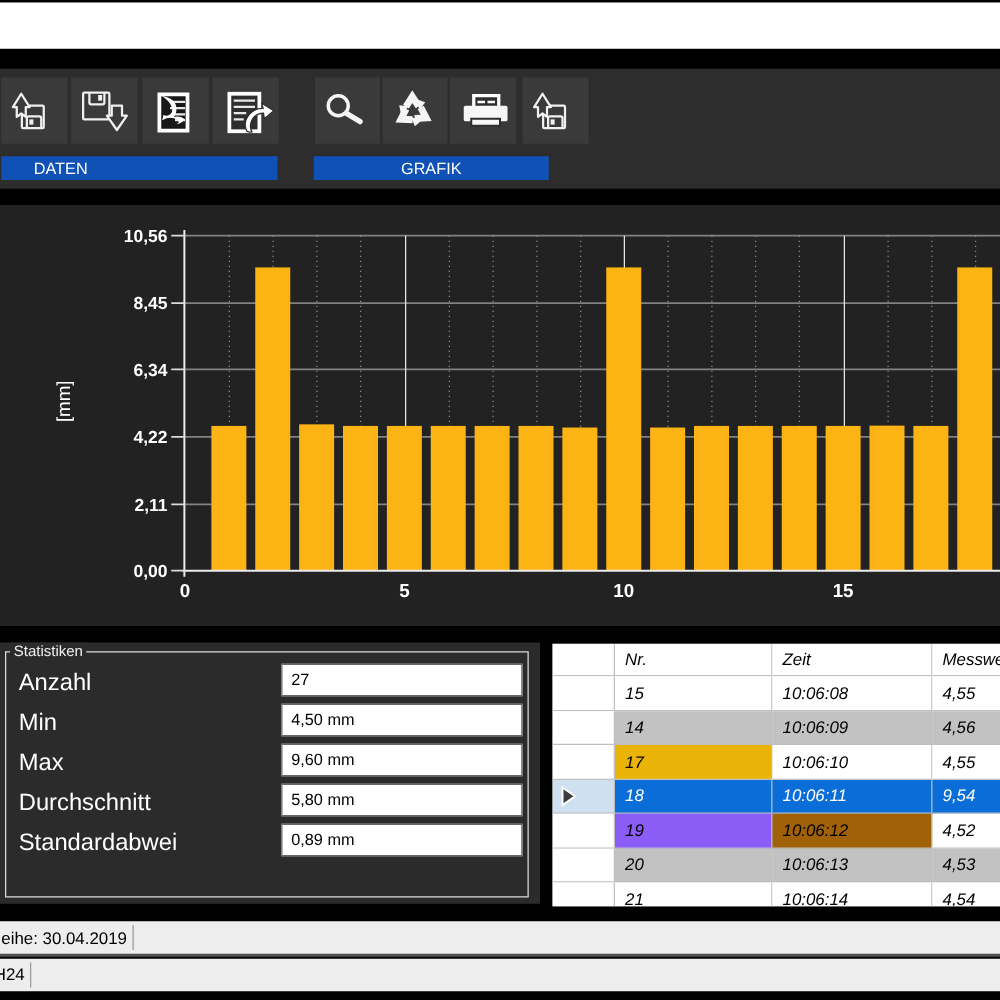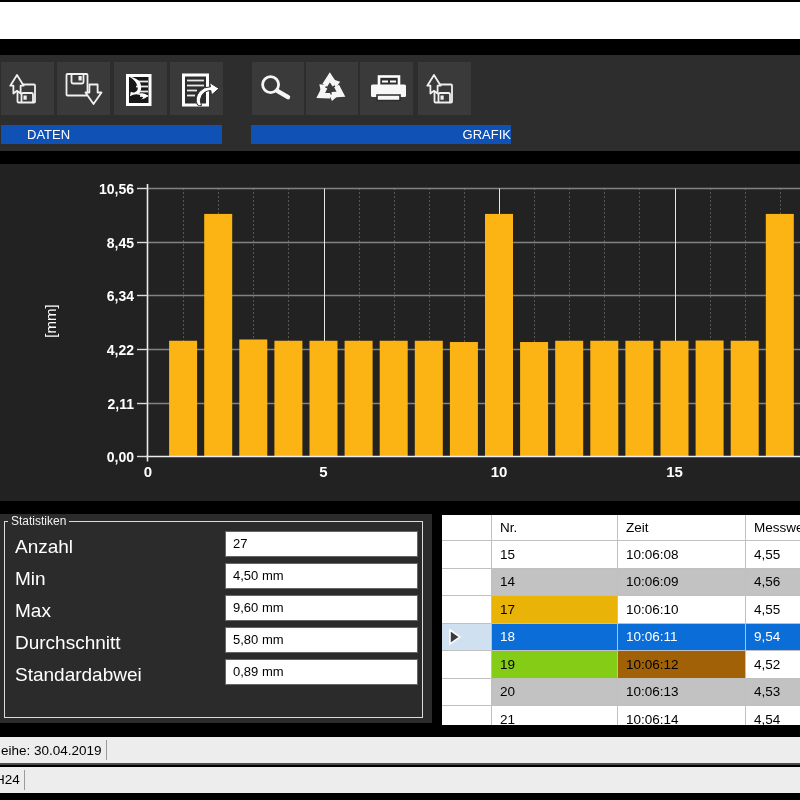--- a/index.html
+++ b/index.html
@@ -26,21 +26,21 @@
   .sinp { position:absolute; left:225px; width:193px; height:26px;
     background:#fff; border:1px solid #666; color:#000; font-size:13px;
     line-height:23px; padding-left:7px; }
 
   
   #grid { left:442px; top:515px; width:358px; height:210px; background:#fff;
     overflow:hidden; font-size:13.5px; color:#000; }
   .trow { position:absolute; left:0; width:500px; }
   .cell { position:absolute; top:0; height:100%;
     border-right:1px solid #c0c0c0; border-bottom:1px solid #c0c0c0;
-    padding-left:8px; display:flex; align-items:center; }
+    padding-left:8px; display:flex; align-items:center;font-style:italic; }
   .c0 { left:0; width:50px; padding-left:0; }
   .c1 { left:50px; width:126px; }
   .c2 { left:176px; width:128px; }
   .c3 { left:304px; width:196px; padding-left:8px; }
 
   
   #sbar1 { left:0; top:737px; width:800px; height:28px; background:#ededed;
     border-bottom:2px solid #4d4d4d; color:#000; font-size:13.5px; }
   #sbar2 { left:0; top:767px; width:800px; height:26px; background:#ededed;
     color:#000; font-size:13.5px; }
@@ -137,21 +137,21 @@
           <rect x="16.5" y="22.5" width="17.5" height="18" rx="1"></rect>
           <path d="M20.5 40 L20.5 32.5 Q20.5 31 22 31 L30.5 31 Q32 31 32 32.5 L32 40"></path>
         </g>
         <rect x="22.5" y="33.5" width="3.2" height="4.2" fill="#f0f0f0"></rect>
         <path d="M16 13 L22.7 23.7 L19.6 23.7 L19.6 31.5 L16 28.8 L12.4 31.5 L12.4 23.7 L9.3 23.7 Z" fill="#3a3a3a" stroke="#f0f0f0" stroke-width="1.8" stroke-linejoin="round"></path>
       </svg>
     </div>
     <div class="bluebar" style="left:1px;width:221px;">
         <span style="position:absolute;left:26px;">DATEN</span>
       </div>
-    <div class="bluebar" style="left:251px;width:260px;text-align:right;">GRAFIK</div>
+    <div class="bluebar" style="left:251px;width:188px;text-align:center;">GRAFIK</div>
   </div>
 
   <svg class="abs" id="chart" width="800" height="337">
       <rect x="0" y="0" width="800" height="337" fill="#222222"></rect>
       <line x1="148" y1="24.5" x2="800" y2="24.5" stroke="#828282" stroke-width="1.3"></line>
       <line x1="148" y1="78.5" x2="800" y2="78.5" stroke="#828282" stroke-width="1.3"></line>
       <line x1="148" y1="131.5" x2="800" y2="131.5" stroke="#828282" stroke-width="1.3"></line>
       <line x1="148" y1="185.5" x2="800" y2="185.5" stroke="#828282" stroke-width="1.3"></line>
       <line x1="148" y1="239.5" x2="800" y2="239.5" stroke="#828282" stroke-width="1.3"></line>
       <line x1="183.5" y1="24.5" x2="183.5" y2="292.5" stroke="#8a8a8a" stroke-width="1" stroke-dasharray="1,3"></line>
@@ -256,21 +256,21 @@
           <svg width="14" height="18" style="margin-left:6px">
             <path d="M2 2 L12 9 L2 16 Z" fill="#3c3c3c" stroke="#fdfdfd" stroke-width="1.6"></path>
           </svg>
         </div>
         <div class="cell c1" style="background: rgb(11, 110, 216); color: rgb(255, 255, 255);">18</div>
         <div class="cell c2" style="background: rgb(11, 110, 216); color: rgb(255, 255, 255);">10:06:11</div>
         <div class="cell c3" style="background: rgb(11, 110, 216); color: rgb(255, 255, 255);">9,54</div>
       </div>
       <div class="trow" style="top: 136px; height: 27.5px;">
         <div class="cell c0" style="background: rgb(255, 255, 255); color: rgb(0, 0, 0);"></div>
-        <div class="cell c1" style="background: #84cc16; color: rgb(0, 0, 0);">19</div>
+        <div class="cell c1" style="background: #8b5cf6; color: rgb(0, 0, 0);">19</div>
         <div class="cell c2" style="background: #a16207; color: rgb(0, 0, 0);">10:06:12</div>
         <div class="cell c3" style="background: rgb(255, 255, 255); color: rgb(0, 0, 0);">4,52</div>
       </div>
       <div class="trow" style="top: 163.5px; height: 27.5px;">
         <div class="cell c0" style="background: rgb(255, 255, 255); color: rgb(0, 0, 0);"></div>
         <div class="cell c1" style="background: rgb(194, 194, 194); color: rgb(0, 0, 0);">20</div>
         <div class="cell c2" style="background: rgb(194, 194, 194); color: rgb(0, 0, 0);">10:06:13</div>
         <div class="cell c3" style="background: rgb(194, 194, 194); color: rgb(0, 0, 0);">4,53</div>
       </div>
       <div class="trow" style="top: 191px; height: 27.5px;">

